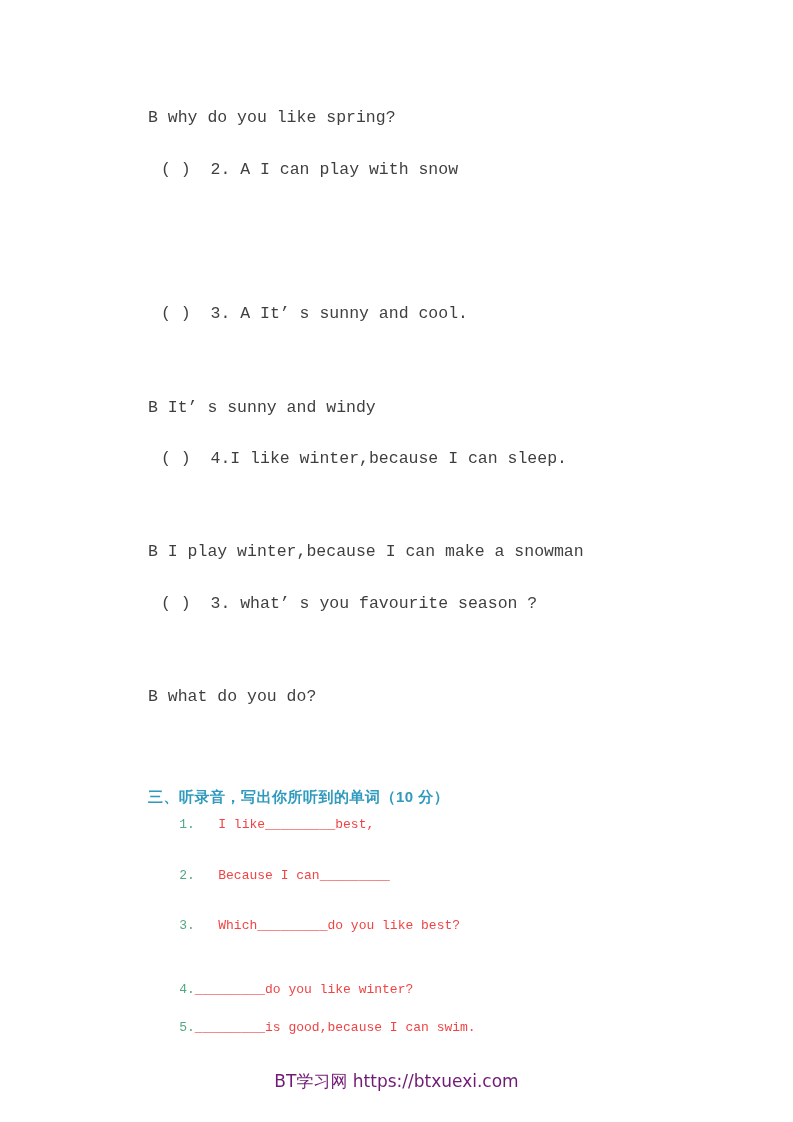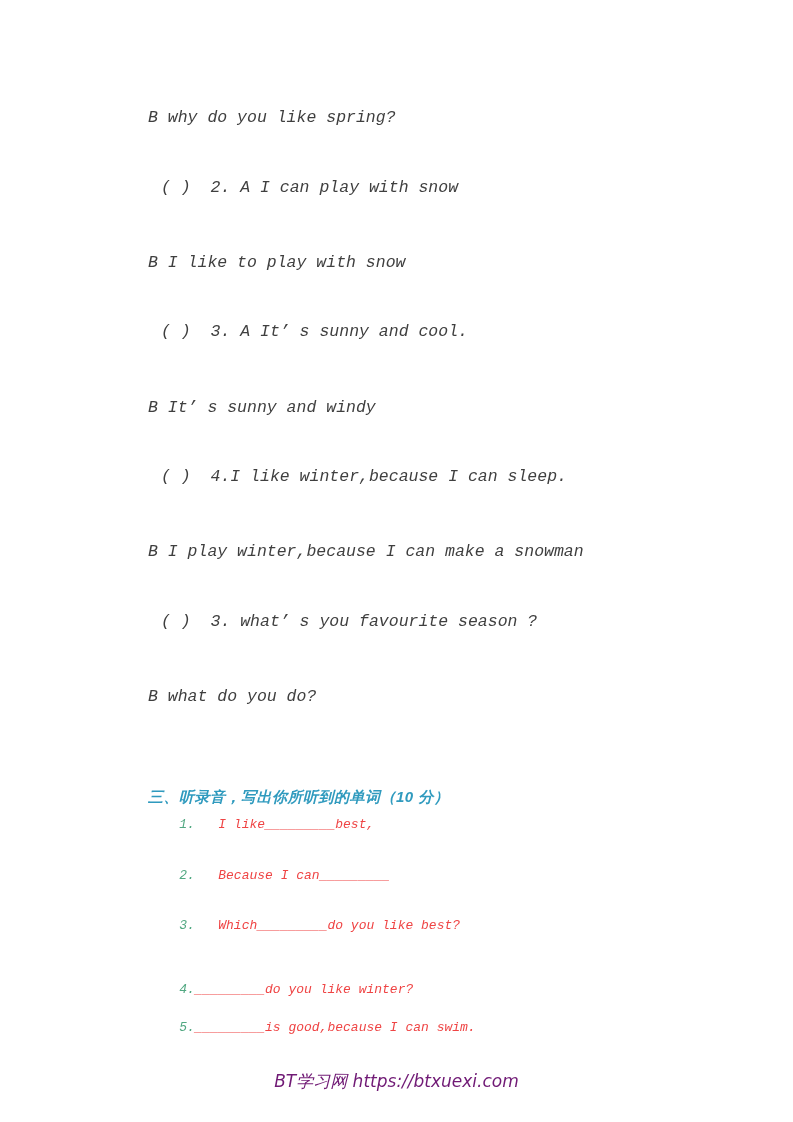--- a/index.html
+++ b/index.html
@@ -7,32 +7,31 @@
     padding: 0;
     background: #ffffff;
   }
   .page {
     position: relative;
     width: 793px;
     height: 1122px;
     background: #ffffff;
     overflow: hidden;
     font-family: "Liberation Mono", "DejaVu Sans Mono", monospace;
-    font-style: italic;
   }
   
   .tline {
     position: absolute;
     white-space: pre;
     color: #3f3f3f;
     font-size: 16.5px;
     line-height: 20px;
   }
   .b-line { left: 148px; }
-  .q-line { left: 161px; margin-top: 18px; }
+  .q-line { left: 161px; }
   
   .heading {
     position: absolute;
     left: 148px;
     top: 748px;
     font-family: "Liberation Sans", sans-serif;
     font-weight: bold;
     font-size: 15px;
     color: #2f9abe;
     letter-spacing: 0.5px;
@@ -62,21 +61,20 @@
     white-space: pre;
   }
 </style>
 </head>
 <body>
 
 <div class="page">
 
   <div class="tline b-line" style="top:108px">B why do you like spring?</div>
   <div class="tline q-line" style="top:160px">( )  2. A I can play with snow</div>
-  <div class="tline b-line" style="top:253px">B I like to play with snow</div>
   <div class="tline q-line" style="top:304px">( )  3. A It’ s sunny and cool.</div>
   <div class="tline b-line" style="top:398px">B It’ s sunny and windy</div>
   <div class="tline q-line" style="top:449px">( )  4.I like winter,because I can sleep.</div>
   <div class="tline b-line" style="top:542px">B I play winter,because I can make a snowman</div>
   <div class="tline q-line" style="top:594px">( )  3. what’ s you favourite season ?</div>
   <div class="tline b-line" style="top:687px">B what do you do?</div>
 
   <div class="heading">三、听录音，写出你所听到的单词（10 分）</div>
 
   <div class="item" style="top:801px">

